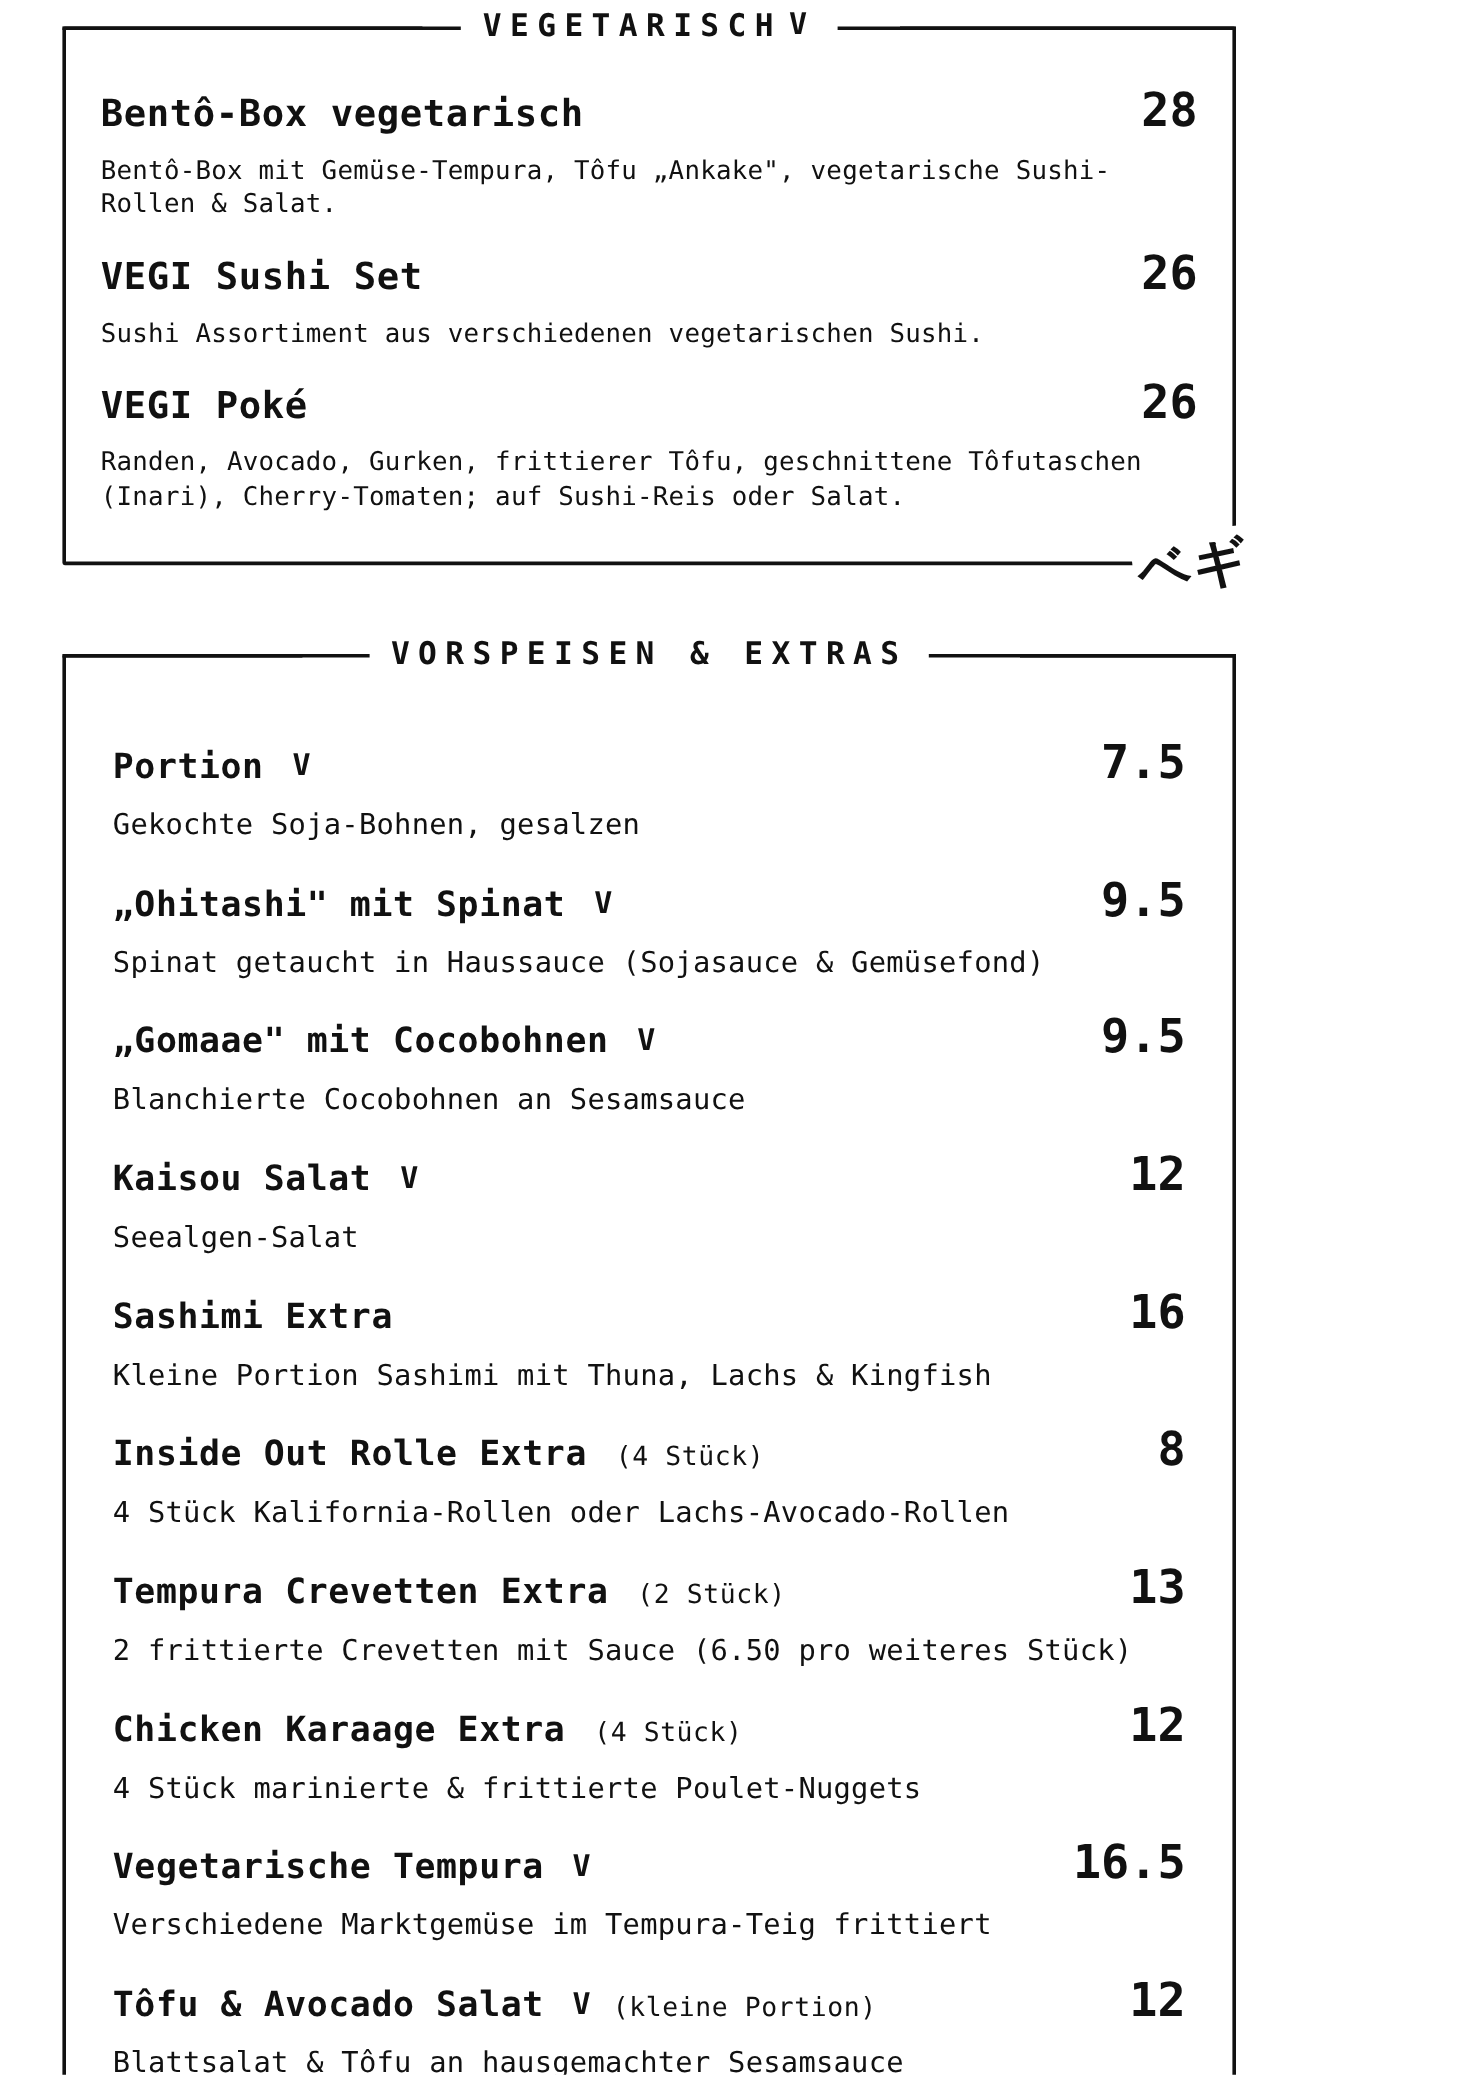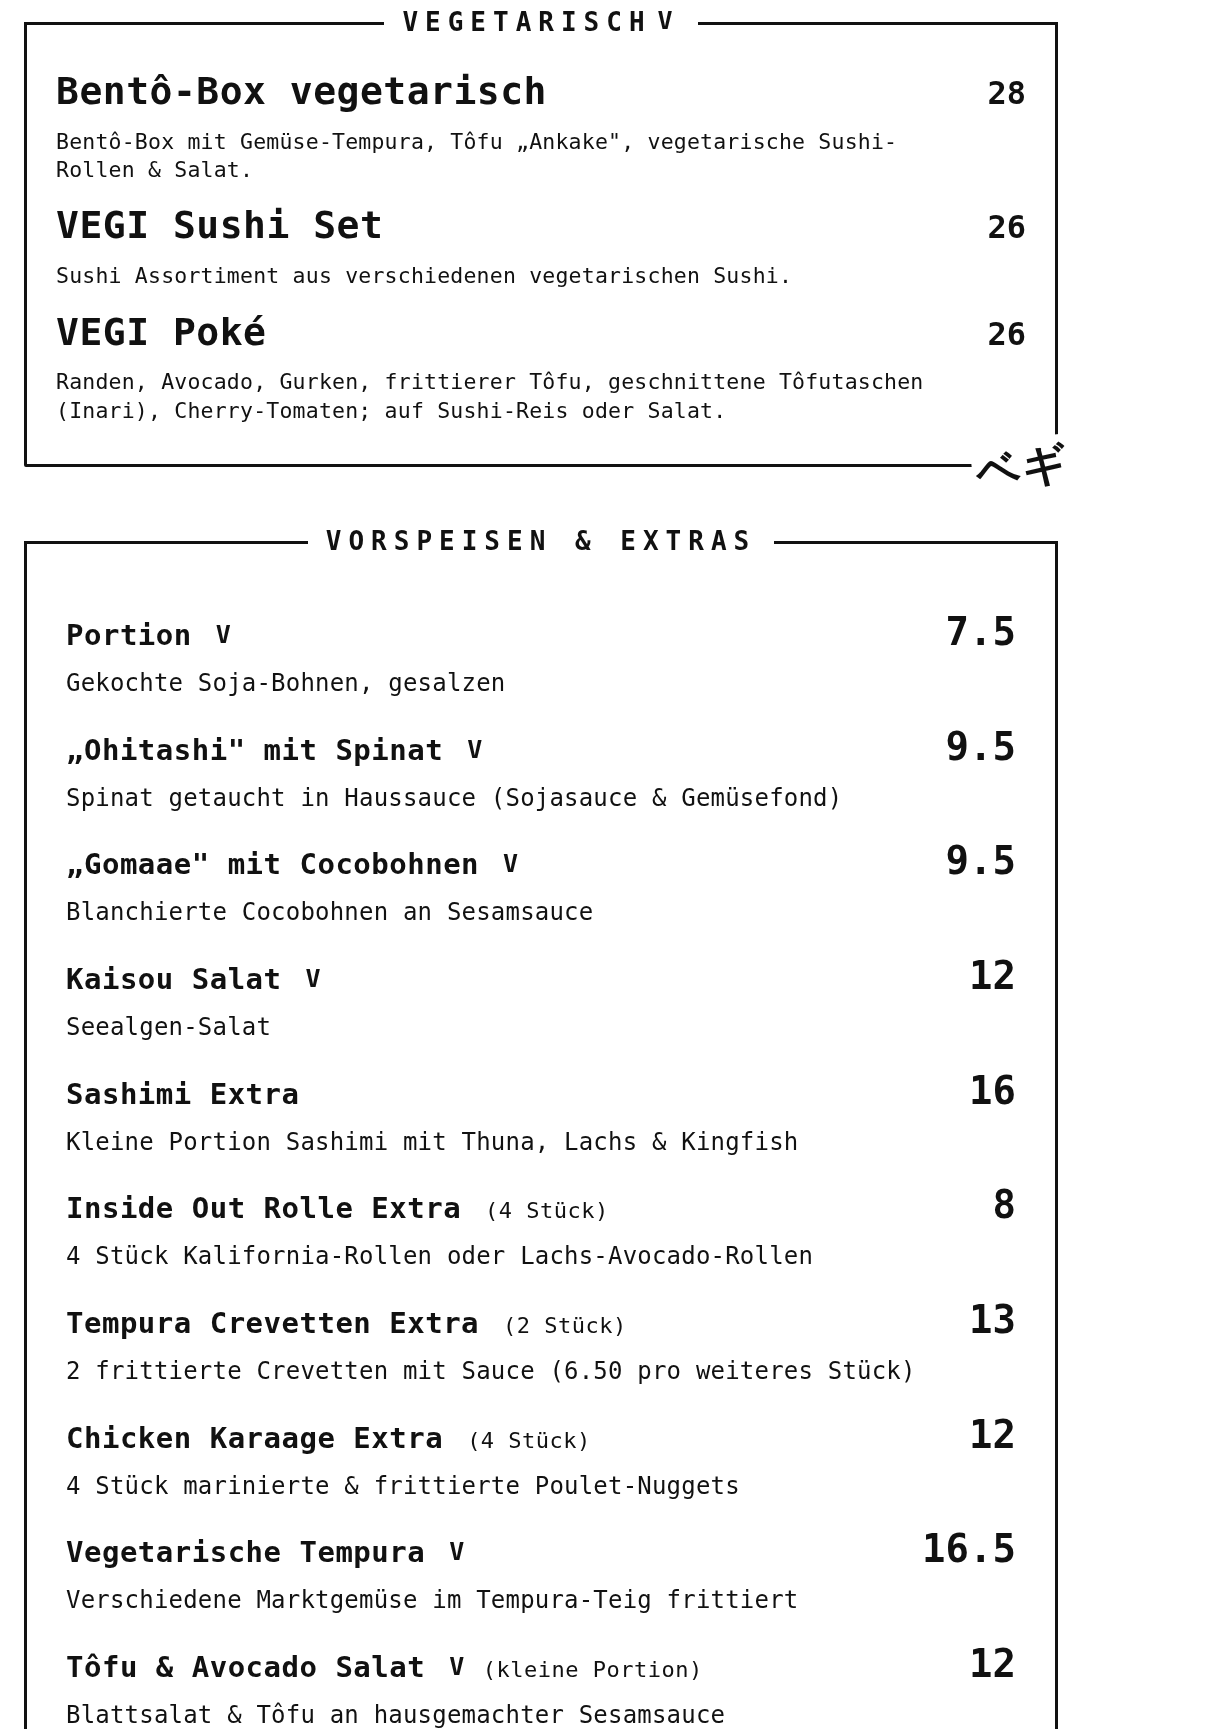--- a/index.html
+++ b/index.html
@@ -14,21 +14,21 @@
     color: #111111;
     position: relative;
     overflow: hidden;
   }
 
   .page {
     position: relative;
     width: 1082px;
     height: 1729px;
     box-sizing: border-box;
-    padding: 0 24px;
+    padding: 0 52px;
   }
 
   
   .section {
     position: relative;
     margin: 0;
     box-sizing: border-box;
   }
 
   .frame {
@@ -99,40 +99,40 @@
     font-size: 25px;
     padding-left: 6px;
     position: relative;
     top: -2px;
   }
   .veg-mark::after {
     content: "";
   }
 
   .item-price {
-    font-size: 32px;
+    font-size: 39px;
     font-weight: 700;
     white-space: nowrap;
     padding-left: 24px;
     min-width: 80px;
     text-align: right;
   }
 
   .item-desc {
     font-size: 21px;
     line-height: 1.32;
     letter-spacing: 0.2px;
     margin-top: 14px;
     max-width: 900px;
   }
 
   
   #sec-veg .section-body { padding: 26px 32px 22px 32px; }
   #sec-veg .item { margin-bottom: 20px; }
-  #sec-veg .item-name { font-size: 38px; }
+  #sec-veg .item-name { font-size: 31px; }
   #sec-veg .item-desc { font-size: 21.5px; }
 
   .kana {
     position: absolute;
     right: -14px;
     bottom: -30px;
     font-family: "DejaVu Sans", sans-serif;
     font-size: 44px;
     font-weight: 700;
     letter-spacing: 1px;

